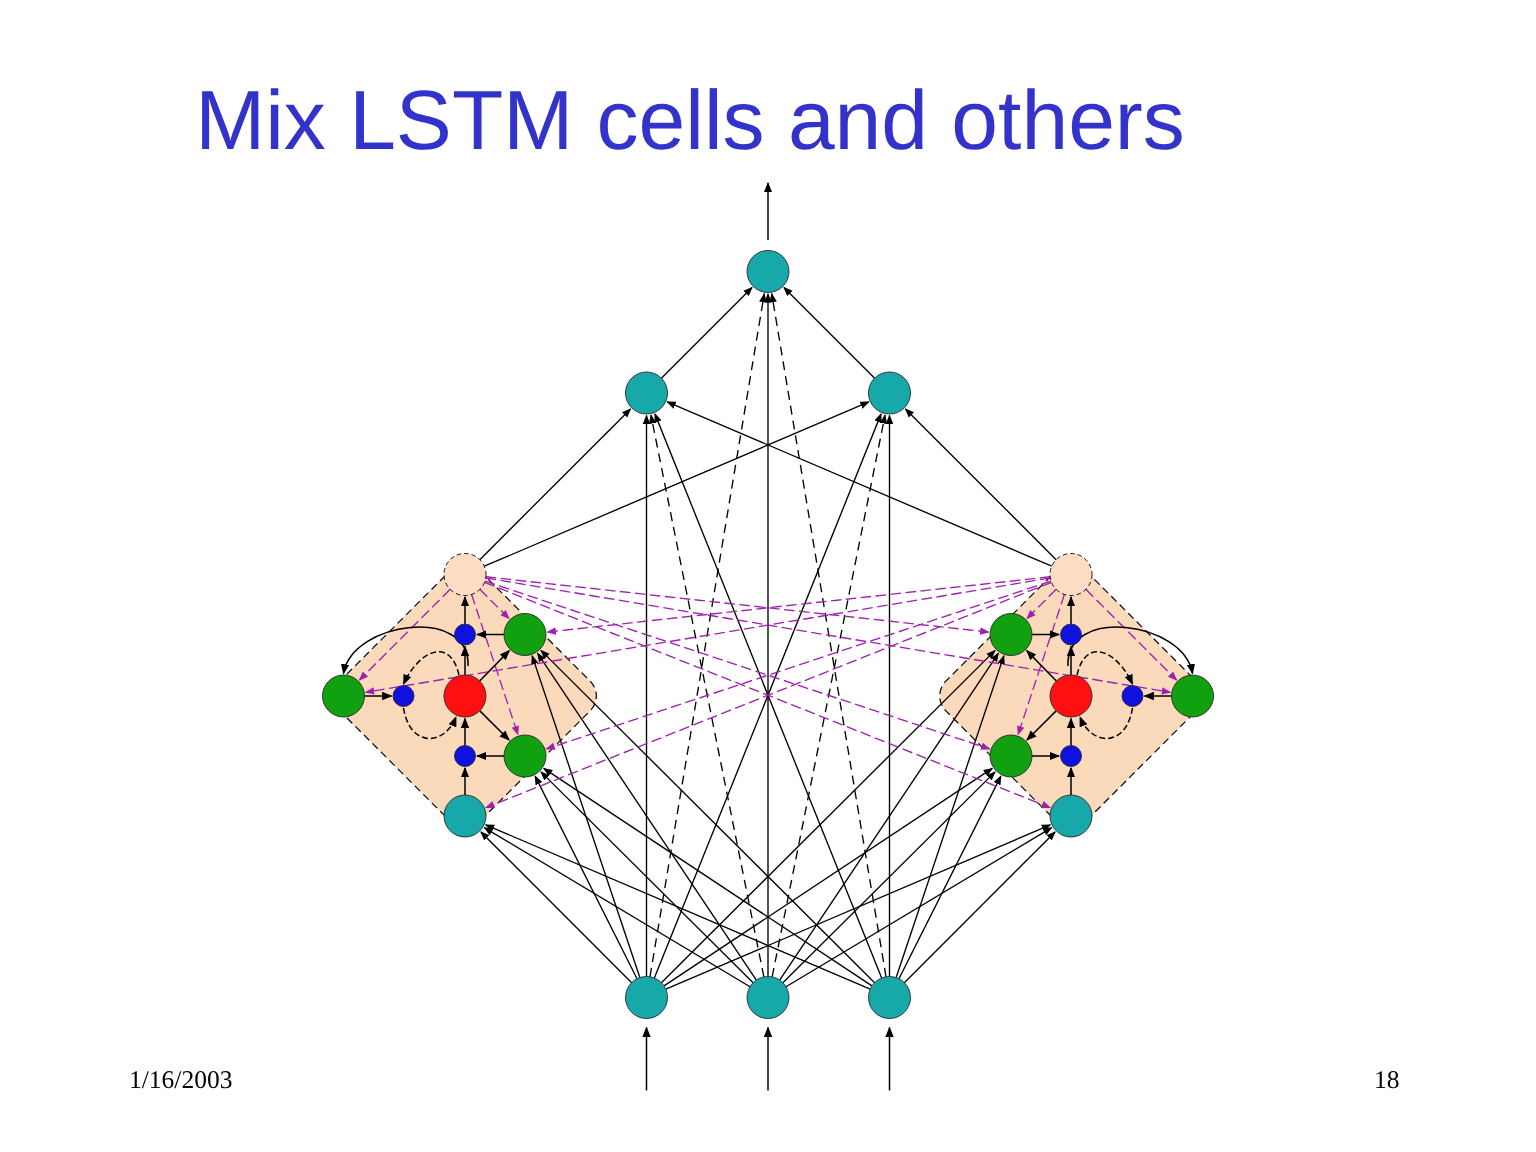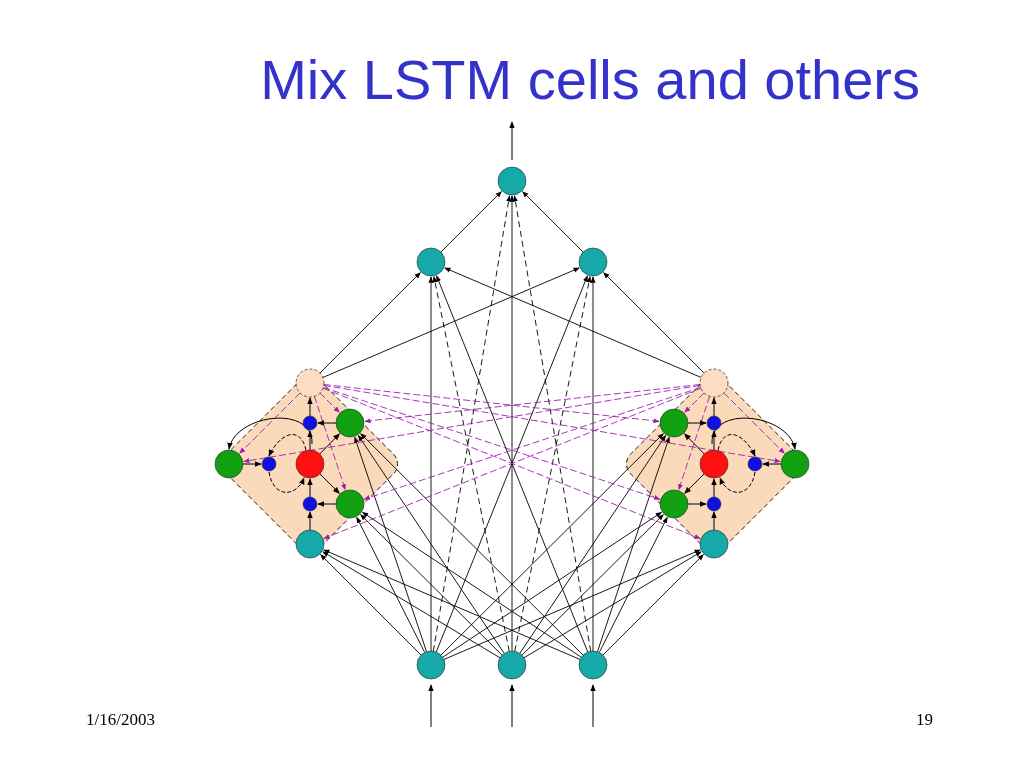--- a/index.html
+++ b/index.html
@@ -1,18 +1,18 @@
 <!DOCTYPE html>
 <html><head>
   <meta charset="utf-8">
   <style>
     html, body { margin: 0; padding: 0; background: #ffffff; }
     body { width: 1024px; height: 768px; position: relative; overflow: hidden; }
     .slide-title {
-      position: absolute; left: 0; top: 52px; width: 920px; text-align: right;
+      position: absolute; left: 0; top: 52px; width: 920px; text-align: center;
       font-family: "Liberation Sans", sans-serif; font-size: 56px; color: #3333cc;
       letter-spacing: 0px; line-height: 1;
     }
     .footer-date {
       position: absolute; left: 86px; top: 710px;
       font-family: "Liberation Serif", serif; font-size: 17px; color: #000;
     }
     .footer-page {
       position: absolute; left: 916px; top: 710px;
       font-family: "Liberation Serif", serif; font-size: 17px; color: #000;
@@ -138,13 +138,13 @@
       <circle cx="795" cy="464" r="14" fill="#10a010" stroke="#2a2a2a" stroke-width="0.6"></circle>
       <circle cx="714" cy="464" r="14" fill="#ff1010" stroke="#2a2a2a" stroke-width="0.6"></circle>
       <circle cx="714" cy="423" r="7" fill="#1010e0" stroke="#2a2a2a" stroke-width="0.6"></circle>
       <circle cx="714" cy="504" r="7" fill="#1010e0" stroke="#2a2a2a" stroke-width="0.6"></circle>
       <circle cx="755" cy="464" r="7" fill="#1010e0" stroke="#2a2a2a" stroke-width="0.6"></circle>
       <circle cx="714" cy="544" r="14" fill="#17a9a9" stroke="#2a2a2a" stroke-width="0.6"></circle>
     </g>
 </svg>
 
 <div class="footer-date">1/16/2003</div>
-<div class="footer-page">19</div>
+<div class="footer-page">18</div>
 
 </body></html>

